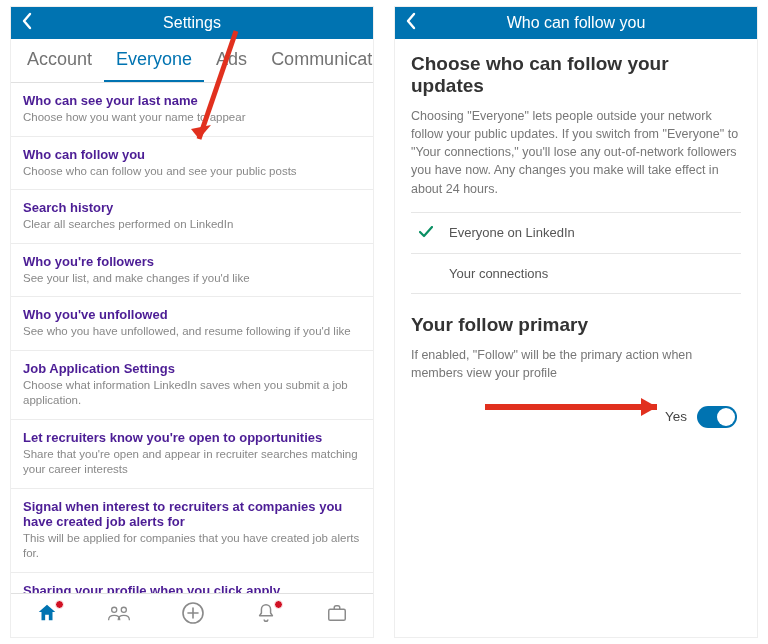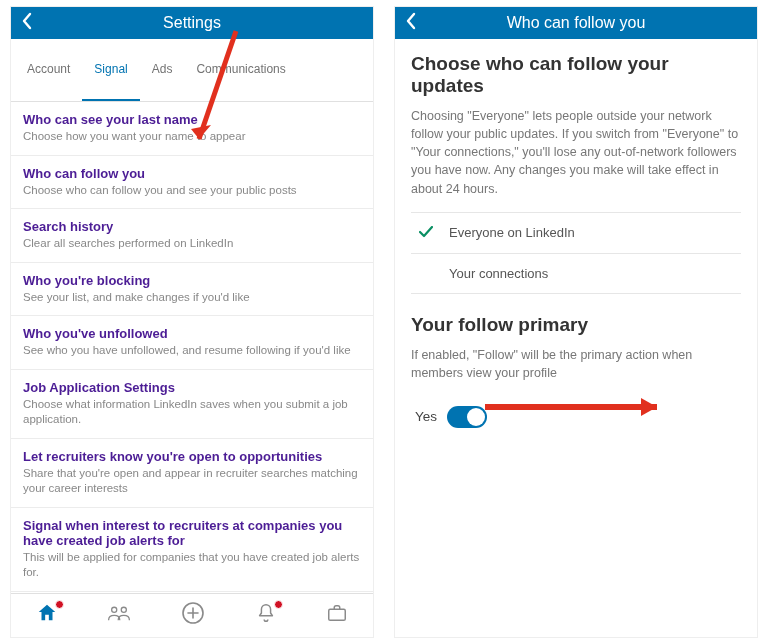--- a/index.html
+++ b/index.html
@@ -4,38 +4,38 @@
 <style>
   * { box-sizing: border-box; margin: 0; padding: 0; font-family: -apple-system, BlinkMacSystemFont, "Segoe UI", Arial, sans-serif; }
   body { background: #fff; width: 768px; height: 644px; overflow: hidden; display: flex; gap: 20px; padding: 6px 10px; }
   .phone { flex: 1; background: #fff; display: flex; flex-direction: column; border: 1px solid #eee; overflow: hidden; position: relative; }
 
   .header { background: #0073b1; color: #fff; height: 32px; display: flex; align-items: center; justify-content: center; position: relative; }
   .header .back { position: absolute; left: 10px; font-size: 20px; }
   .header .title { font-size: 16px; font-weight: 500; }
 
   .tabs { display: flex; border-bottom: 1px solid #e0e0e0; padding: 0 4px; }
-  .tab { flex: 0 0 auto; padding: 23px 12px; font-size: 12px; color: #737373; cursor: pointer; }
+  .tab { flex: 0 0 auto; padding: 10px 12px; font-size: 18px; color: #737373; cursor: pointer; }
   .tab.active { color: #0073b1; border-bottom: 2px solid #0073b1; }
 
   .list { flex: 1; overflow: hidden; }
   .item { padding: 10px 12px 10px 12px; border-bottom: 1px solid #ececec; }
   .item .item-title { font-size: 13px; font-weight: 700; color: #4c1d95; margin-bottom: 2px; }
   .item .item-sub { font-size: 11.5px; color: #888; line-height: 1.35; }
 
   .section { padding: 14px 16px; }
   .section h2 { font-size: 19px; font-weight: 600; color: #333; margin-bottom: 10px; }
   .section p.desc { font-size: 12.5px; color: #777; line-height: 1.45; margin-bottom: 14px; }
 
   .radio-list { border-top: 1px solid #e6e6e6; }
   .radio-row { display: flex; align-items: center; padding: 12px 8px; border-bottom: 1px solid #e6e6e6; }
   .radio-row .check { width: 20px; color: #0a8f63; font-size: 14px; margin-right: 10px; }
   .radio-row .opt { font-size: 13px; color: #555; }
 
-  .toggle-row { display: flex; align-items: center; justify-content: flex-start; padding: 10px 4px; }
+  .toggle-row { display: flex; align-items: center; justify-content: flex-end; padding: 10px 4px; }
   .toggle-row .toggle-label { font-size: 13.5px; color: #444; margin-right: 10px; }
   .toggle { width: 40px; height: 22px; background: #0073b1; border-radius: 11px; position: relative; }
   .toggle .knob { position: absolute; top: 2px; right: 2px; width: 18px; height: 18px; background: #fff; border-radius: 50%; }
 
   .bottomnav { height: 44px; border-top: 1px solid #e0e0e0; display: flex; align-items: center; justify-content: space-around; background: #fff; }
   .nav-item { color: #8a8a8a; font-size: 20px; position: relative; }
   .nav-item.active { color: #0073b1; }
   .nav-item .dot { position: absolute; top: -2px; right: -6px; width: 9px; height: 9px; background: #d11124; border-radius: 50%; border: 1.5px solid #fff; }
 
   
@@ -50,40 +50,40 @@
     <span class="back">
       <svg width="12" height="18" viewBox="0 0 12 18">
           <path d="M9 2 L3 9 L9 16" stroke="#fff" stroke-width="2.4" fill="none" stroke-linecap="round" stroke-linejoin="round"></path>
         </svg>
     </span>
     <span class="title">Settings</span>
   </div>
 
   <div class="tabs">
     <div class="tab">Account</div>
-    <div class="tab active">Signal</div>
+    <div class="tab active">Everyone</div>
     <div class="tab">Ads</div>
     <div class="tab">Communications</div>
   </div>
 
   <div class="list">
     <div class="item">
       <div class="item-title">Who can see your last name</div>
       <div class="item-sub">Choose how you want your name to appear</div>
     </div>
     <div class="item">
       <div class="item-title">Who can follow you</div>
       <div class="item-sub">Choose who can follow you and see your public posts</div>
     </div>
     <div class="item">
       <div class="item-title">Search history</div>
       <div class="item-sub">Clear all searches performed on LinkedIn</div>
     </div>
     <div class="item">
-      <div class="item-title">Who you're blocking</div>
+      <div class="item-title">Who you're followers</div>
       <div class="item-sub">See your list, and make changes if you'd like</div>
     </div>
     <div class="item">
       <div class="item-title">Who you've unfollowed</div>
       <div class="item-sub">See who you have unfollowed, and resume following if you'd like</div>
     </div>
     <div class="item">
       <div class="item-title">Job Application Settings</div>
       <div class="item-sub">Choose what information LinkedIn saves when you submit a job application.</div>
     </div>

